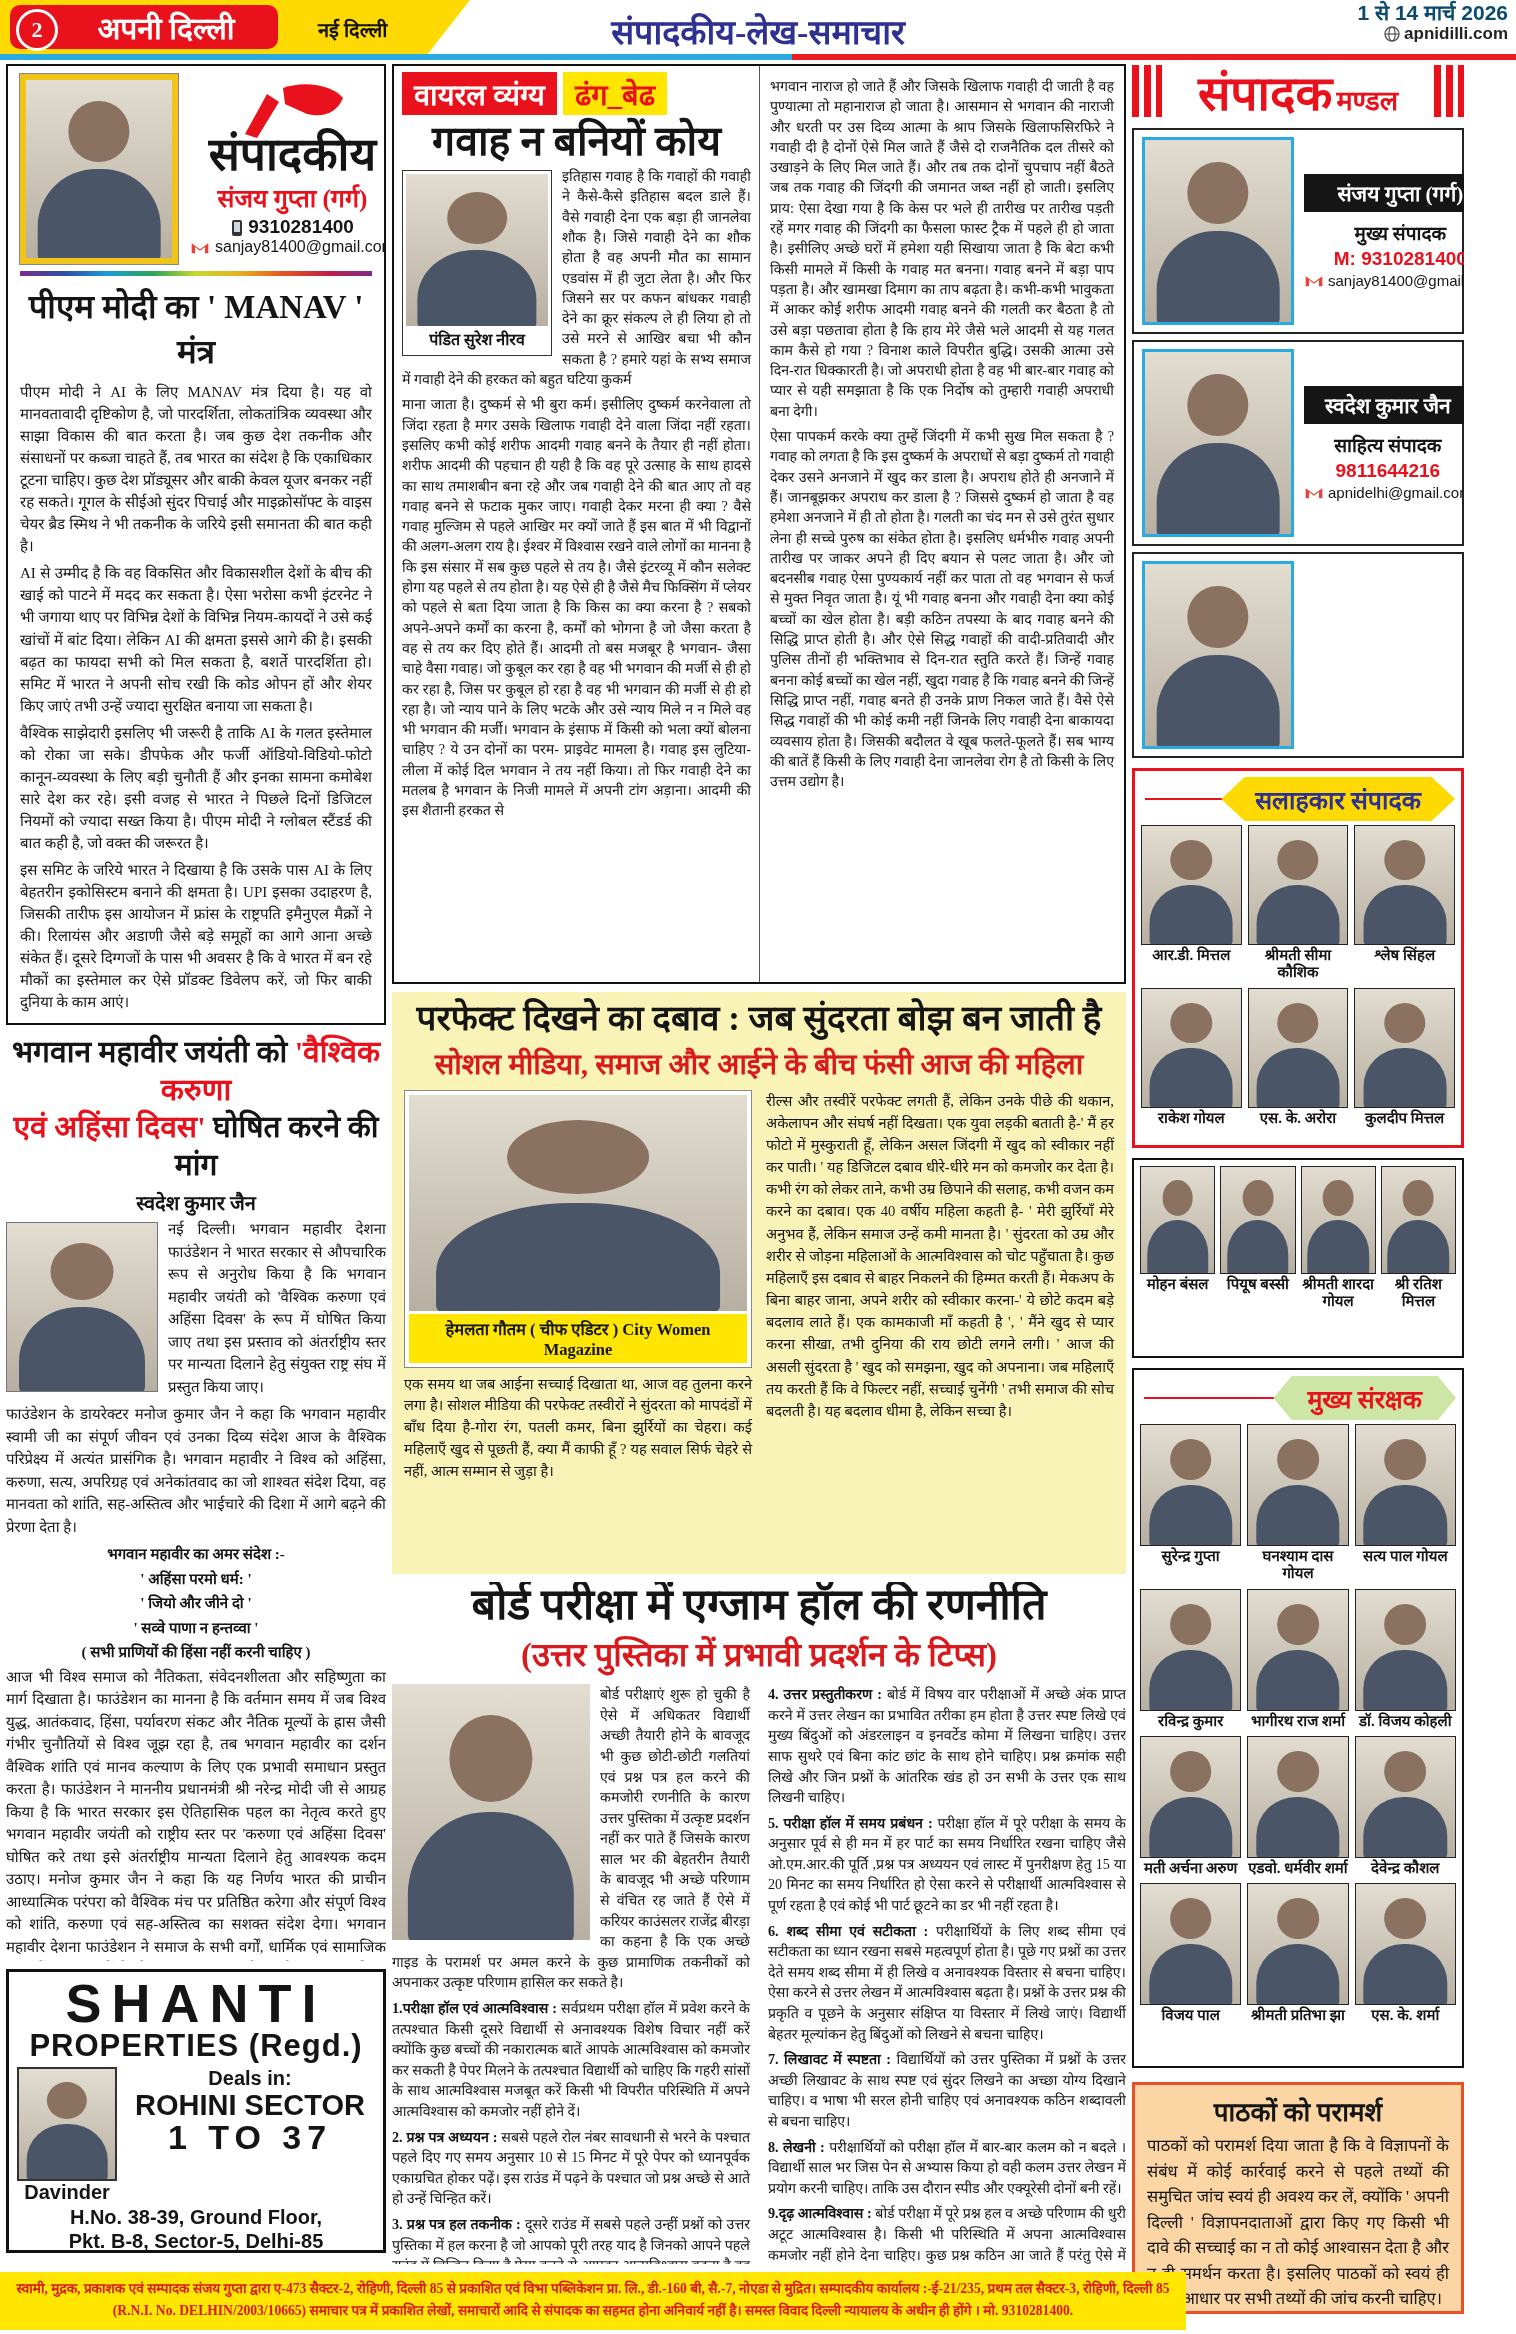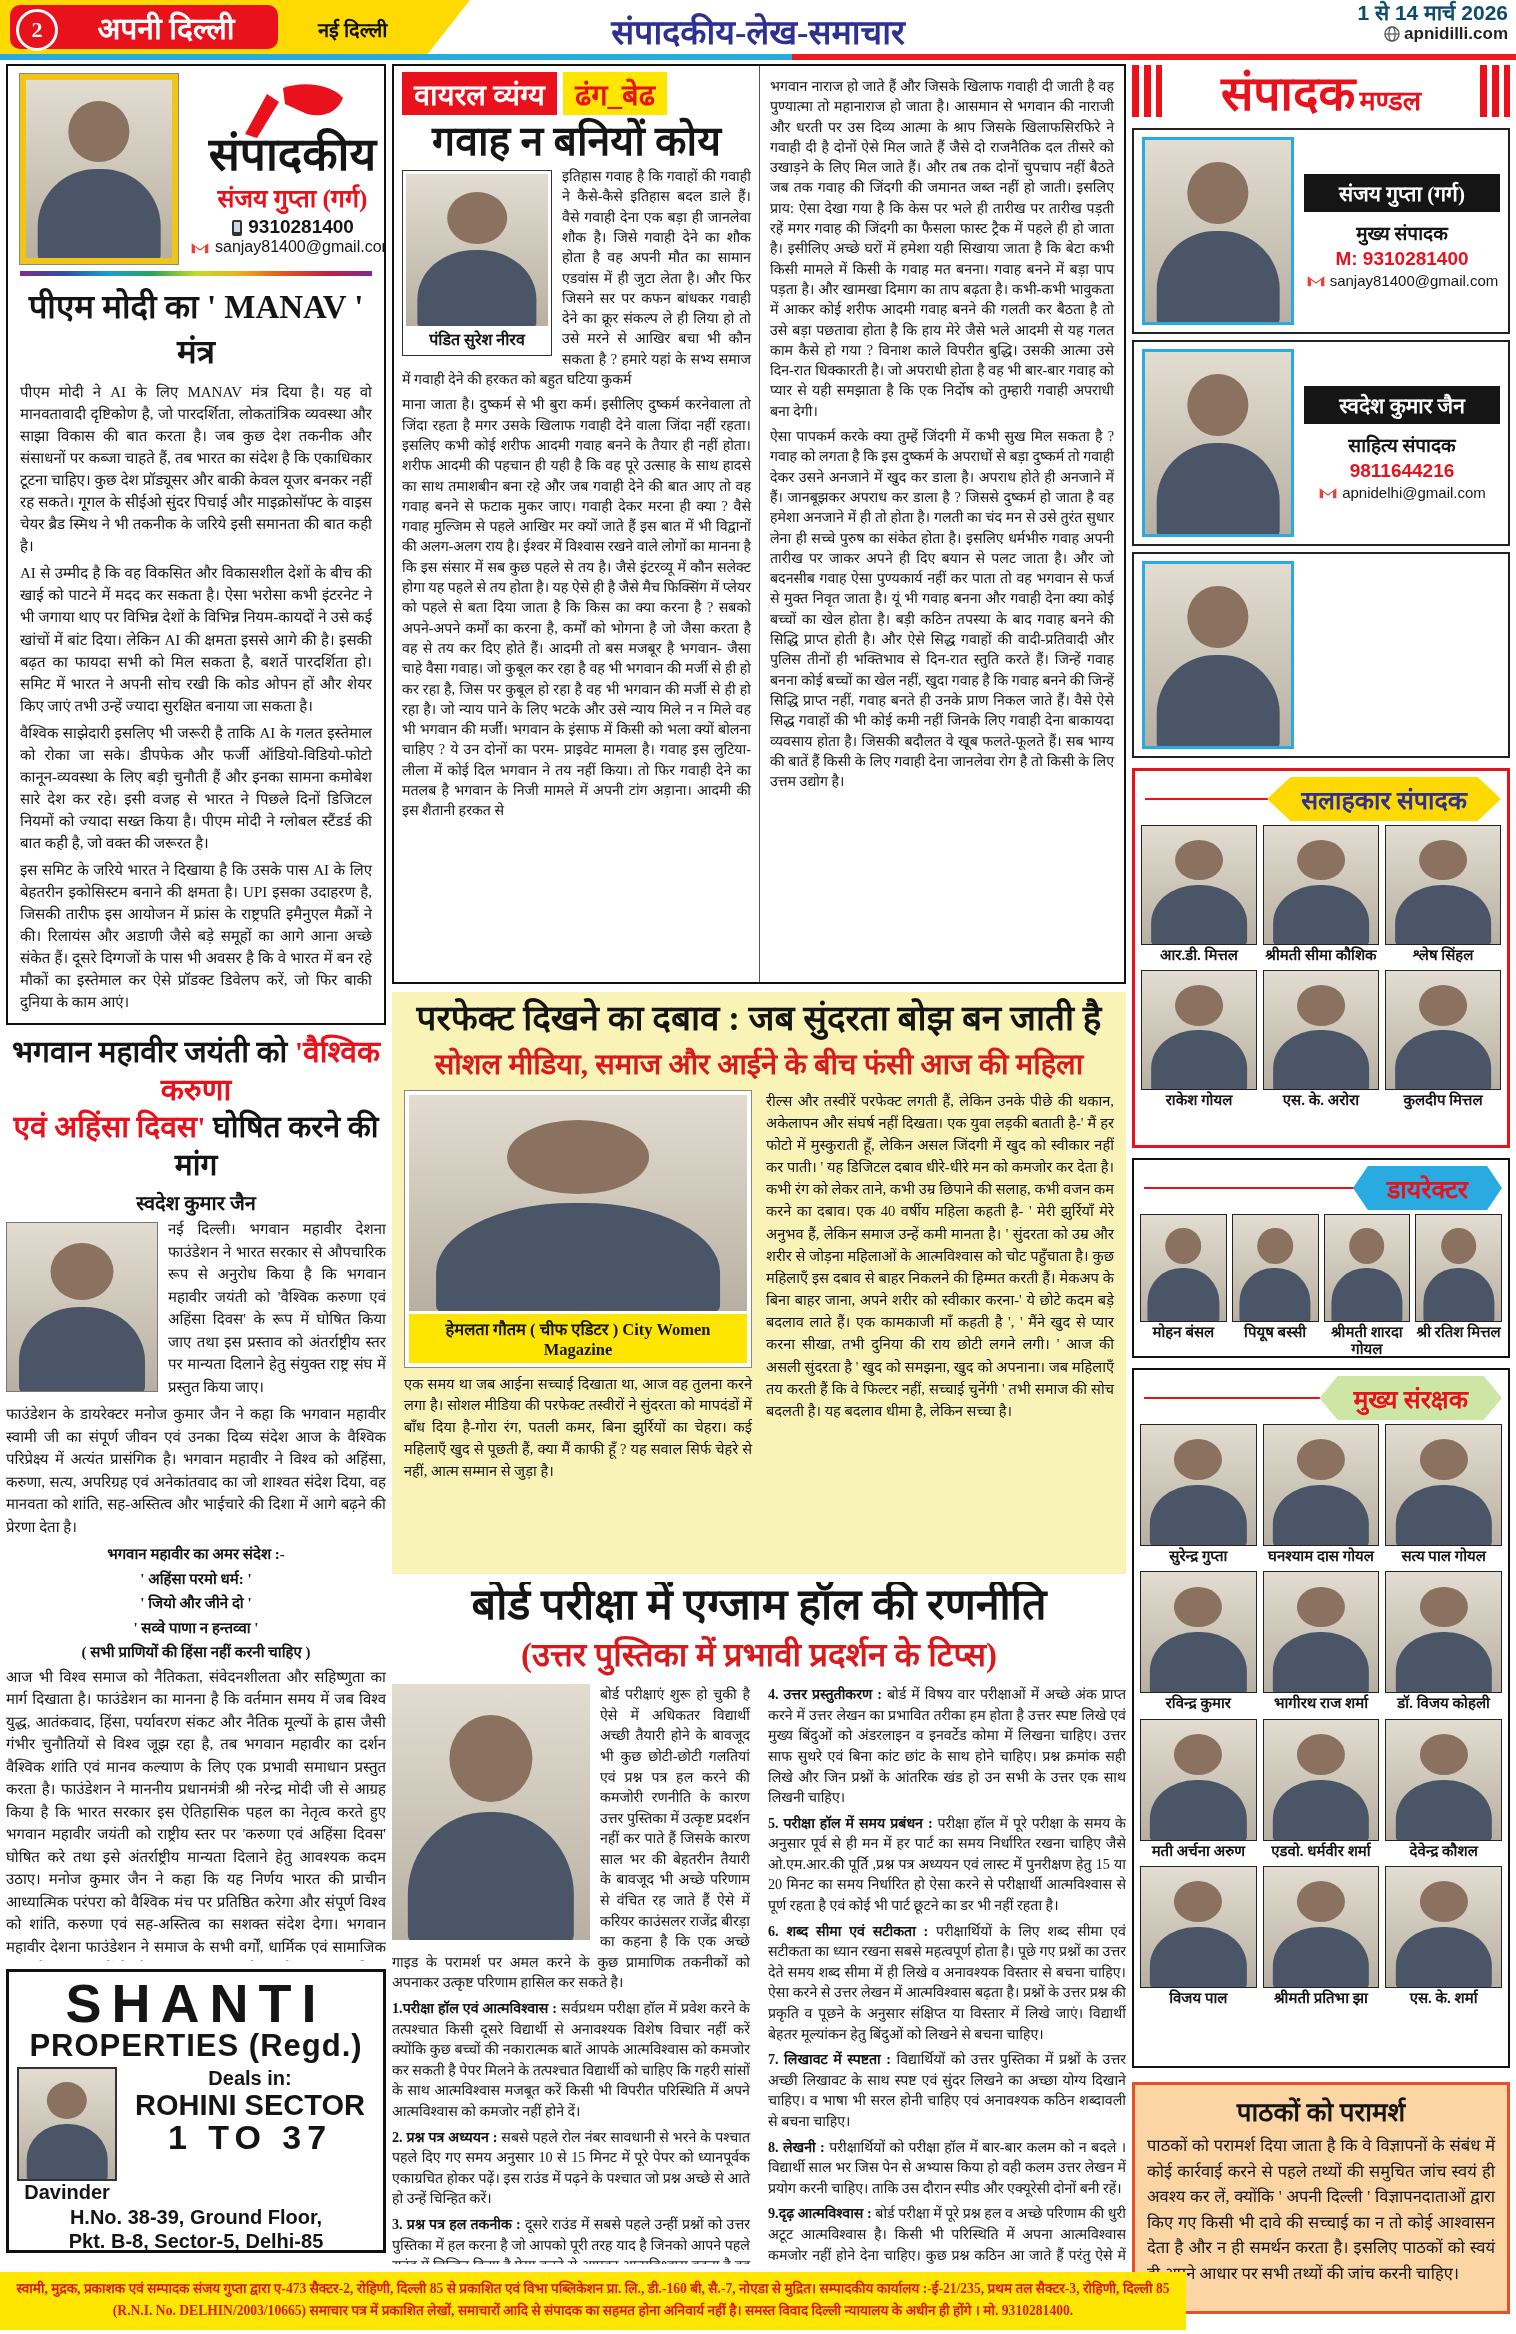--- a/index.html
+++ b/index.html
@@ -21,21 +21,21 @@
               color:#2E3192;font-weight:900;font-size:34px;white-space:nowrap;}
   .hdr-right{position:absolute;right:8px;top:2px;text-align:right;}
   .hdr-date{color:#0c4a6e;font-weight:700;font-size:21px;line-height:1.05;}
   .hdr-site{display:flex;align-items:center;justify-content:flex-end;gap:4px;
             font-weight:bold;font-size:17px;color:#222;}
   .divider{position:absolute;top:54px;left:0;height:6px;width:792px;background:#29ABE2;}
   .divider2{position:absolute;top:54px;left:792px;right:0;height:6px;background:#ED1C24;}
   
   .col-left{position:absolute;left:6px;top:64px;width:380px;height:2200px;overflow:hidden;}
   .col-mid{position:absolute;left:392px;top:64px;width:734px;height:2200px;overflow:hidden;}
-  .col-right{position:absolute;left:1132px;top:60px;width:378px;height:2266px;overflow:hidden;}
+  .col-right{position:absolute;left:1132px;top:60px;width:332px;height:2266px;overflow:hidden;}
   p{margin:0 0 5px 0;text-align:justify;}
   
   .edbox{border:2px solid #111;height:961px;padding:8px 12px;box-sizing:border-box;overflow:hidden;}
   .ed-top{display:flex;gap:12px;align-items:center;}
   .ed-top-photo{width:146px;height:178px;border:6px solid #F0C419;outline:1px solid #888;flex:none;}
   .ed-brand{flex:1;text-align:center;}
   .ed-brand-title{font-size:46px;font-weight:900;line-height:1;margin-top:-6px;}
   .ed-brand-name{color:#E8111C;font-weight:900;font-size:25px;margin-top:2px;}
   .ed-contact{font-size:19px;font-weight:bold;margin-top:2px;}
   .ed-mail{font-size:16px;display:flex;align-items:center;justify-content:center;gap:5px;}
@@ -380,23 +380,20 @@
             <div class="pname">एस. के. अरोरा</div>
           </div>
         <div class="person">
             <div class="photo ph-adv"></div>
             <div class="pname">कुलदीप मित्तल</div>
           </div>
       </div>
     </div>
 
     <div class="group dir">
-      <div class="badge-row">
-        <span class="badge dir">डायरेक्टर</span>
-      </div>
       <div class="grid4">
         <div class="person">
             <div class="photo ph-dir"></div>
             <div class="pname">मोहन बंसल</div>
           </div>
         <div class="person">
             <div class="photo ph-dir"></div>
             <div class="pname">पियूष बस्सी</div>
           </div>
         <div class="person">

